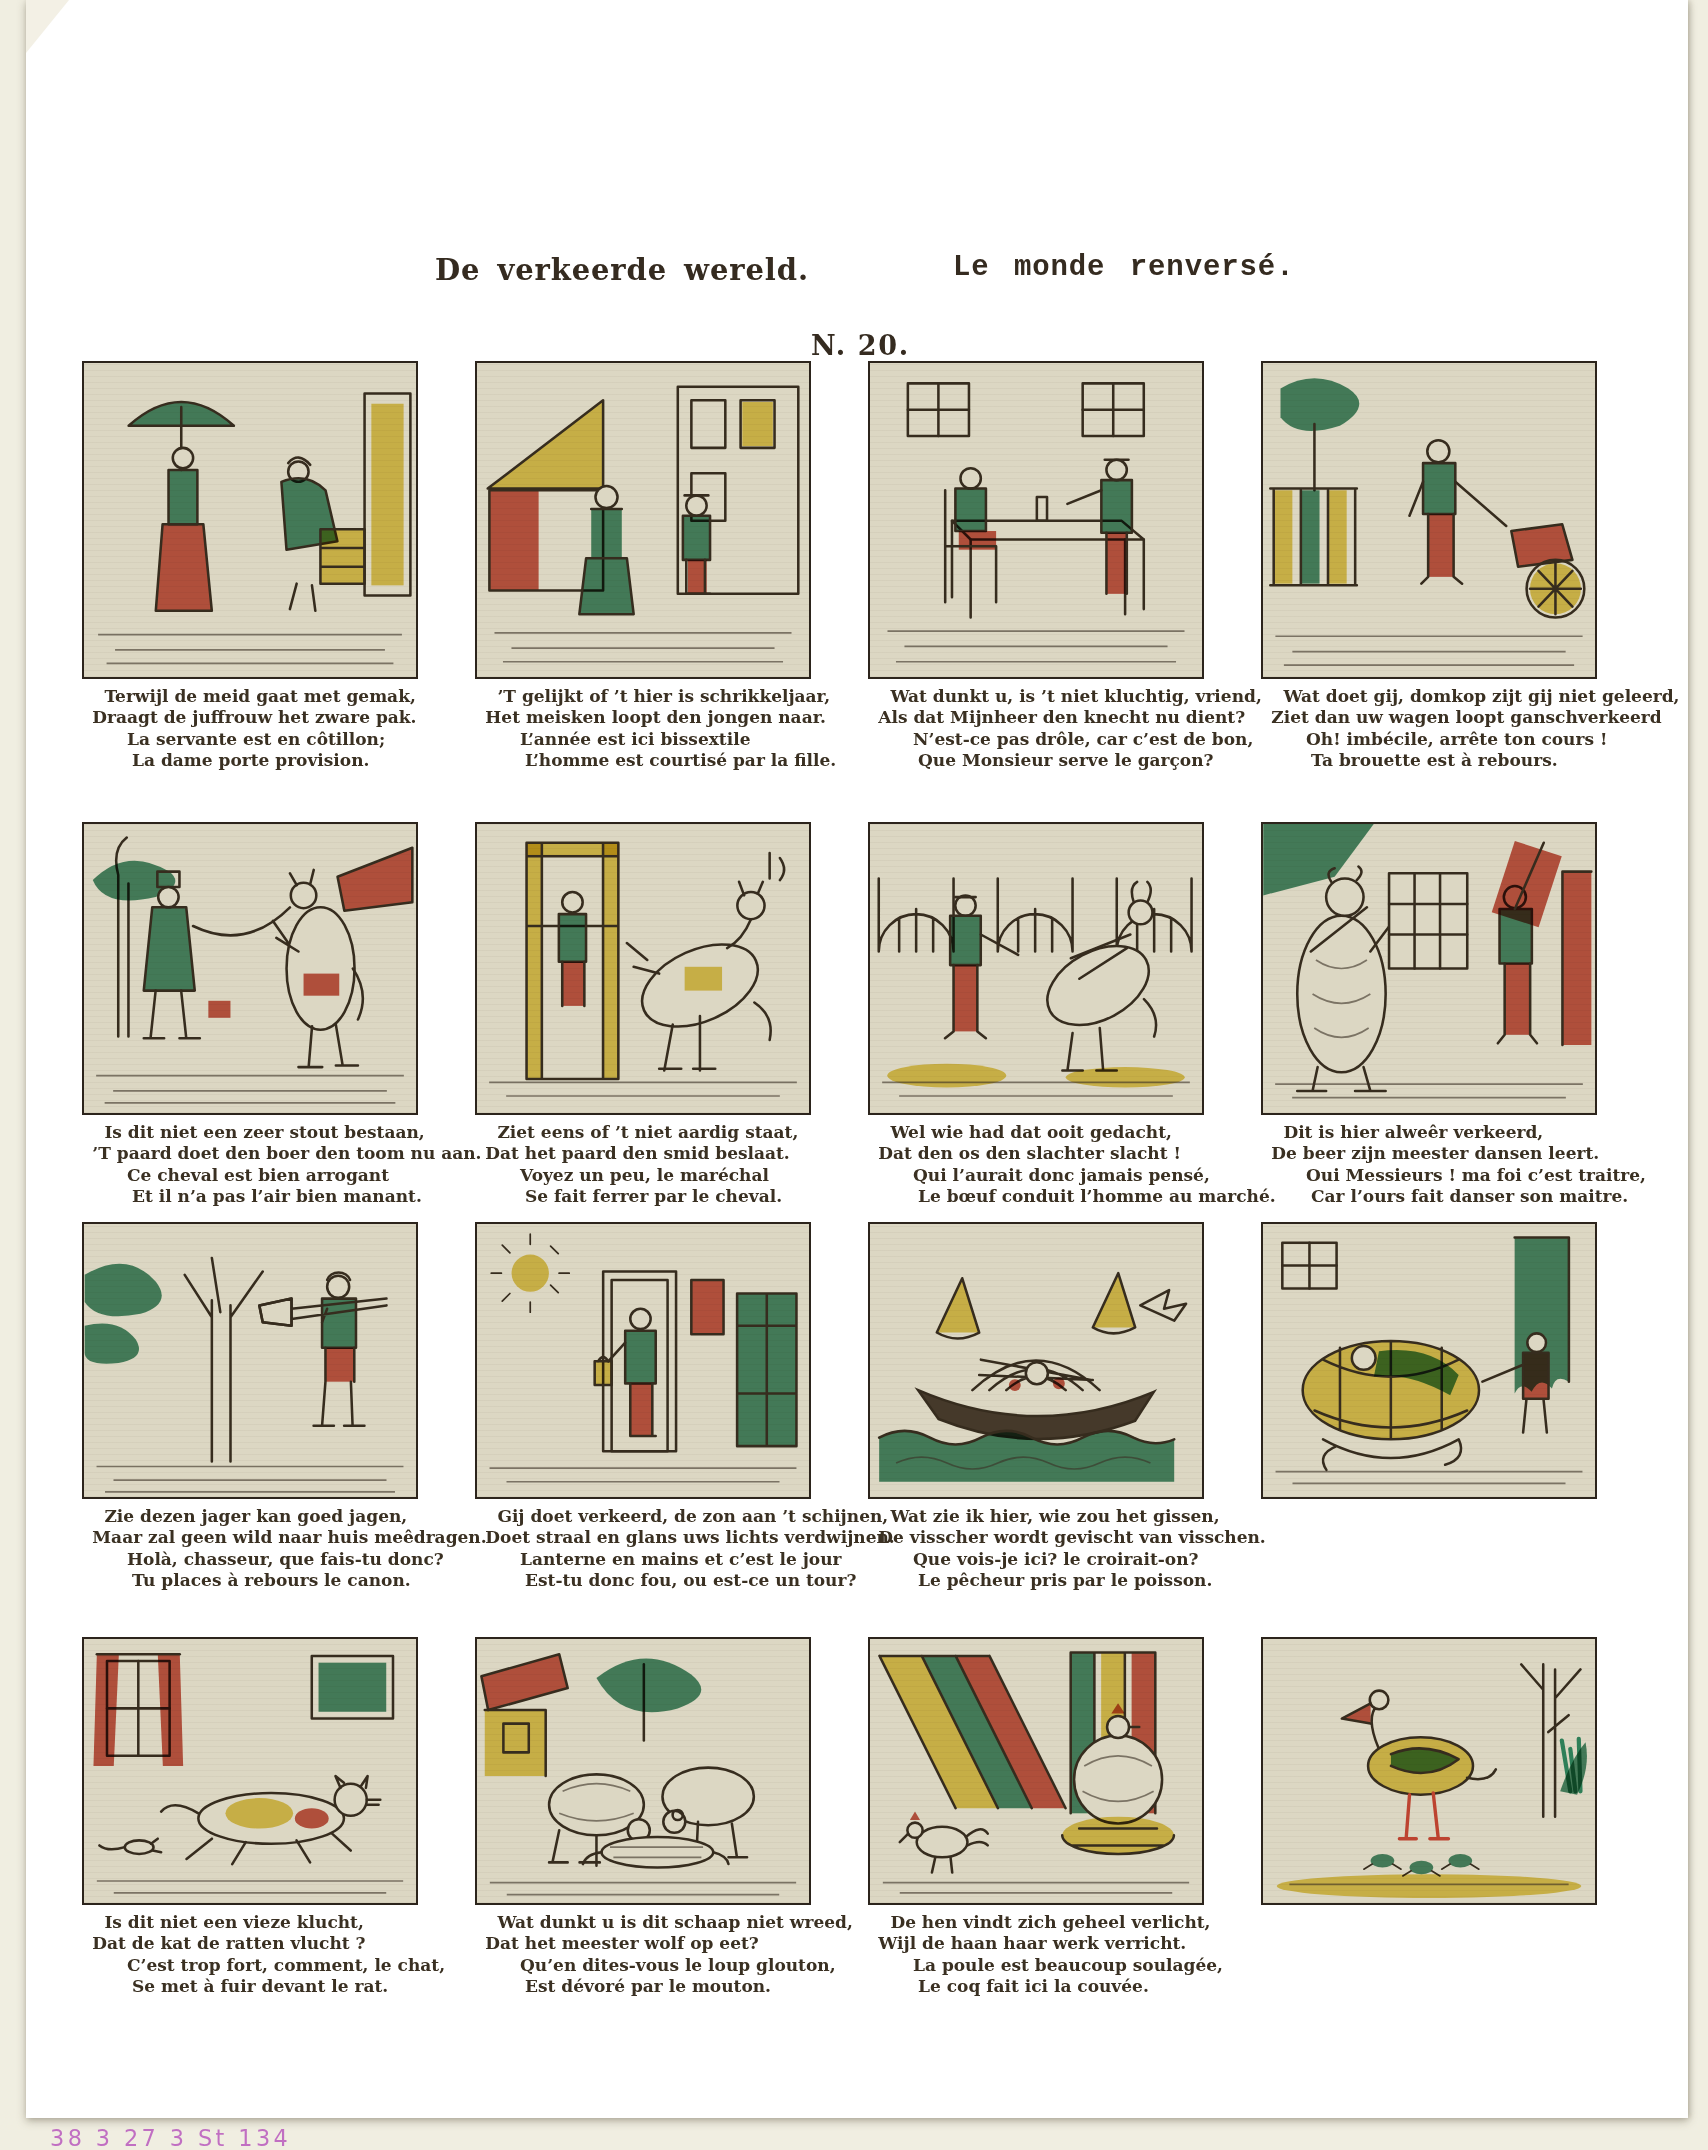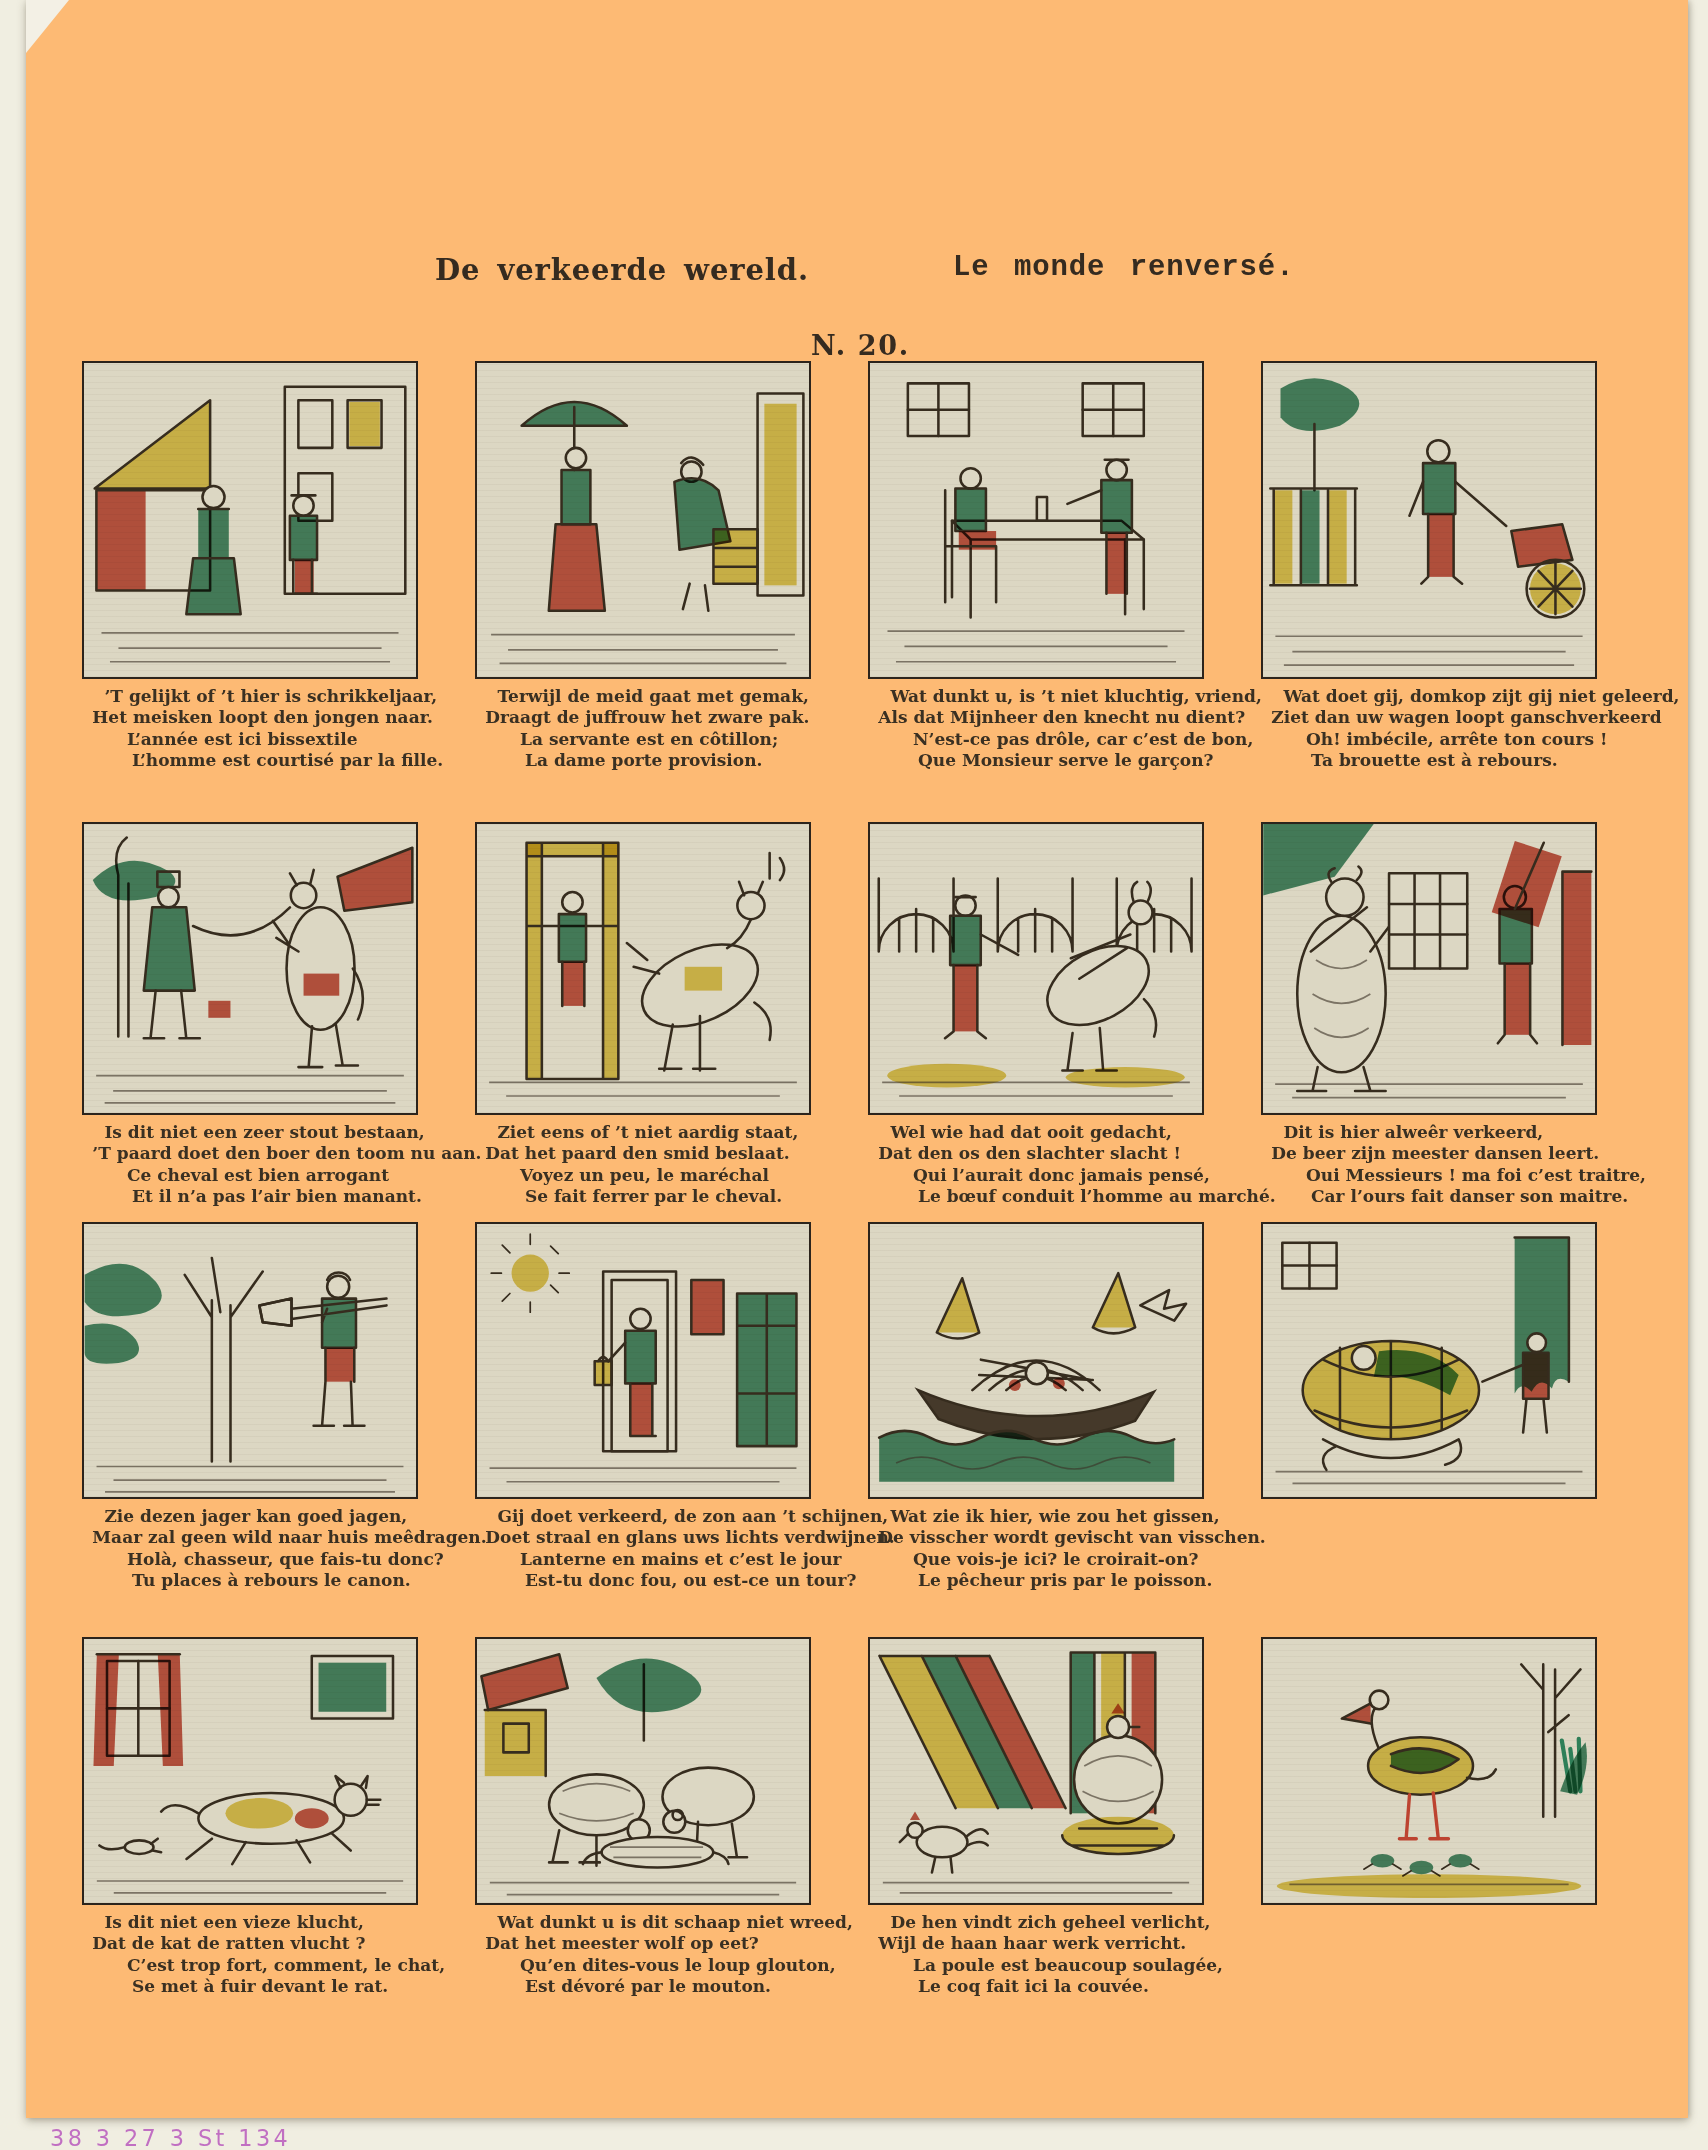--- a/index.html
+++ b/index.html
@@ -3,21 +3,21 @@
 <meta charset="utf-8">
 <style>
   html,body{margin:0;padding:0;}
   body{
     width:1709px;height:2151px;position:relative;overflow:hidden;
     background:#f0eee1;
     font-family:"DejaVu Serif","Liberation Serif",serif;
   }
   .sheet{
     position:absolute;left:26px;top:0;width:1662px;height:2118px;
-    background:#fdba74;
+    background:#ffffff;
     box-shadow:0 3.4px 8.6px rgba(70,60,40,.35), 1.7px 0 5.2px rgba(70,60,40,.18);
   }
   .fold{
     position:absolute;left:26px;top:0;width:0;height:0;
     border-top:53px solid #f3f0e5;border-right:43px solid transparent;
   }
   .title{
     position:absolute;font-weight:bold;font-size:29px;color:#352b20;
     letter-spacing:0.9px;word-spacing:6px;white-space:nowrap;
   }
@@ -65,20 +65,50 @@
 </head>
 <body>
 
 <div class="sheet">
 
   <div class="title t-nl">De verkeerde wereld.</div>
   <div class="title t-fr">Le monde renversé.</div>
   <div class="pnum">N. 20.</div>
 
   <section class="row r1">
+
+    <figure class="panel">
+      <div class="art">
+        <svg viewBox="0 0 390 370">
+          <path class="g o" d="M52,74 Q114,18 176,74 Z"></path>
+          <path class="k" d="M52,74 Q114,18 176,74 Z M114,52 V126"></path>
+          <circle class="kf" cx="116" cy="112" r="12"></circle>
+          <rect class="g o" x="99" y="126" width="34" height="64"></rect>
+          <rect class="k" x="99" y="126" width="34" height="64"></rect>
+          <polygon class="r o" points="92,190 140,190 150,292 84,292"></polygon>
+          <polygon class="k" points="92,190 140,190 150,292 84,292"></polygon>
+          <circle class="kf" cx="252" cy="128" r="12"></circle>
+          <path class="k" d="M240,118 q12,-14 26,2"></path>
+          <path class="g o" d="M232,140 q30,-12 52,10 l14,60 -60,10 z"></path>
+          <path class="k" d="M232,140 q30,-12 52,10 l14,60 -60,10 z"></path>
+          <rect class="y o" x="278" y="196" width="52" height="64"></rect>
+          <path class="k" d="M278,196 h52 v64 h-52 z M278,218 h52 M278,240 h52"></path>
+          <path class="k" d="M250,260 l-8,30 M268,262 l4,30"></path>
+          <rect class="k" x="330" y="36" width="54" height="238"></rect>
+          <rect class="y o" x="338" y="48" width="38" height="214"></rect>
+          <path class="h" d="M16,320 H374 M36,338 H354 M26,354 H364"></path>
+        </svg>
+      </div>
+      <figcaption class="cap">
+        <p class="cl i1">Terwijl de meid gaat met gemak,</p>
+        <p class="cl i2">Draagt de juffrouw het zware pak.</p>
+        <p class="cl i3">La servante est en côtillon;</p>
+        <p class="cl i4">La dame porte provision.</p>
+      </figcaption>
+    </figure>
 
     <figure class="panel">
       <div class="art">
         <svg viewBox="0 0 390 370">
           <polygon class="y o" points="12,148 148,44 148,148"></polygon>
           <polygon class="k" points="12,148 148,44 148,148 12,148"></polygon>
           <rect class="r o" x="14" y="150" width="58" height="118"></rect>
           <rect class="k" x="14" y="150" width="134" height="118"></rect>
           <rect class="k" x="236" y="28" width="142" height="244"></rect>
           <rect class="k" x="252" y="44" width="40" height="56"></rect>
@@ -102,50 +132,20 @@
         <p class="cl i1">’T gelijkt of ’t hier is schrikkeljaar,</p>
         <p class="cl i2">Het meisken loopt den jongen naar.</p>
         <p class="cl i3">L’année est ici bissextile</p>
         <p class="cl i4">L’homme est courtisé par la fille.</p>
       </figcaption>
     </figure>
 
     <figure class="panel">
       <div class="art">
         <svg viewBox="0 0 390 370">
-          <path class="g o" d="M52,74 Q114,18 176,74 Z"></path>
-          <path class="k" d="M52,74 Q114,18 176,74 Z M114,52 V126"></path>
-          <circle class="kf" cx="116" cy="112" r="12"></circle>
-          <rect class="g o" x="99" y="126" width="34" height="64"></rect>
-          <rect class="k" x="99" y="126" width="34" height="64"></rect>
-          <polygon class="r o" points="92,190 140,190 150,292 84,292"></polygon>
-          <polygon class="k" points="92,190 140,190 150,292 84,292"></polygon>
-          <circle class="kf" cx="252" cy="128" r="12"></circle>
-          <path class="k" d="M240,118 q12,-14 26,2"></path>
-          <path class="g o" d="M232,140 q30,-12 52,10 l14,60 -60,10 z"></path>
-          <path class="k" d="M232,140 q30,-12 52,10 l14,60 -60,10 z"></path>
-          <rect class="y o" x="278" y="196" width="52" height="64"></rect>
-          <path class="k" d="M278,196 h52 v64 h-52 z M278,218 h52 M278,240 h52"></path>
-          <path class="k" d="M250,260 l-8,30 M268,262 l4,30"></path>
-          <rect class="k" x="330" y="36" width="54" height="238"></rect>
-          <rect class="y o" x="338" y="48" width="38" height="214"></rect>
-          <path class="h" d="M16,320 H374 M36,338 H354 M26,354 H364"></path>
-        </svg>
-      </div>
-      <figcaption class="cap">
-        <p class="cl i1">Terwijl de meid gaat met gemak,</p>
-        <p class="cl i2">Draagt de juffrouw het zware pak.</p>
-        <p class="cl i3">La servante est en côtillon;</p>
-        <p class="cl i4">La dame porte provision.</p>
-      </figcaption>
-    </figure>
-
-    <figure class="panel">
-      <div class="art">
-        <svg viewBox="0 0 390 370">
           <rect class="k" x="44" y="24" width="72" height="62"></rect>
           <path class="k" d="M80,24 V86 M44,55 H116"></path>
           <rect class="k" x="250" y="24" width="72" height="62"></rect>
           <path class="k" d="M286,24 V86 M250,55 H322"></path>
           <polygon class="kf" points="96,186 296,186 322,208 118,208"></polygon>
           <path class="k" d="M118,208 V300 M300,208 V296 M322,208 V290 M96,186 V276"></path>
           <rect class="k" x="196" y="158" width="12" height="28"></rect>
           <circle class="kf" cx="118" cy="136" r="12"></circle>
           <rect class="g o" x="100" y="148" width="36" height="50"></rect>
           <rect class="k" x="100" y="148" width="36" height="50"></rect>

